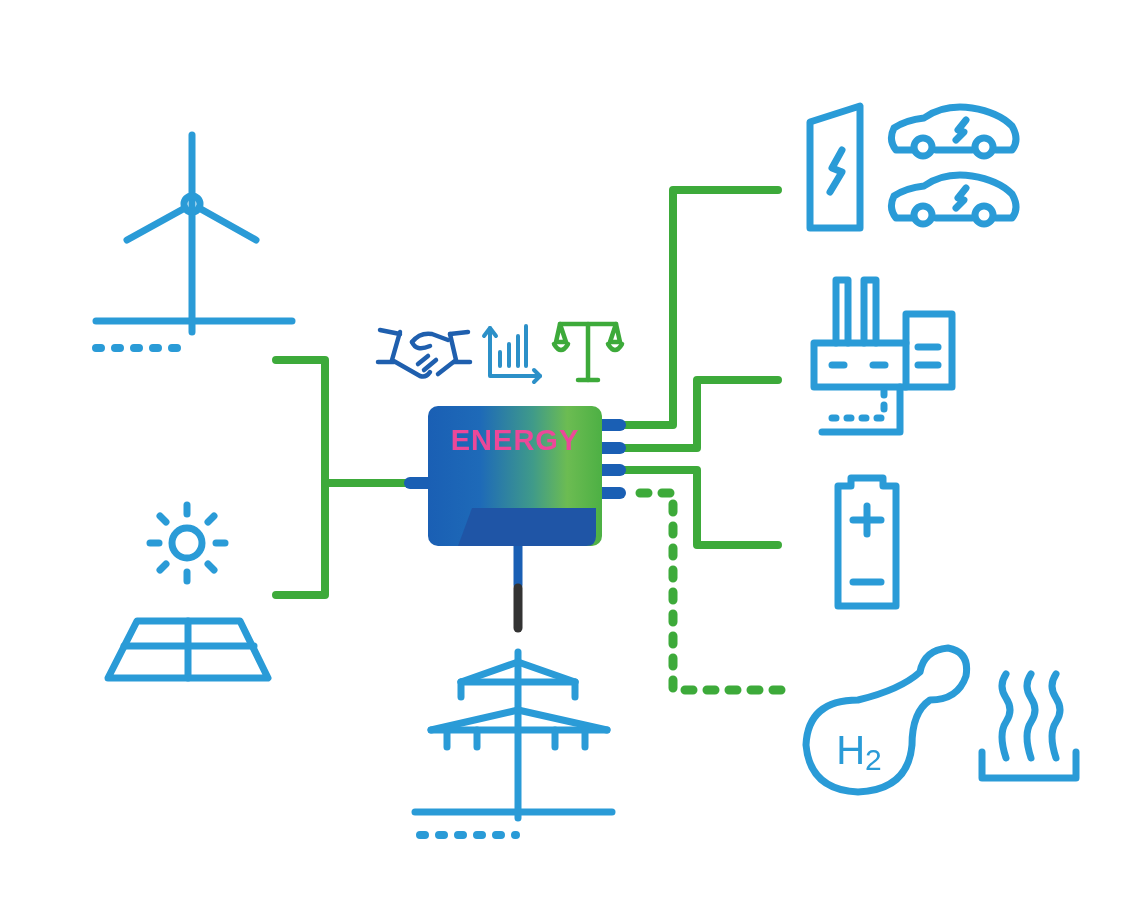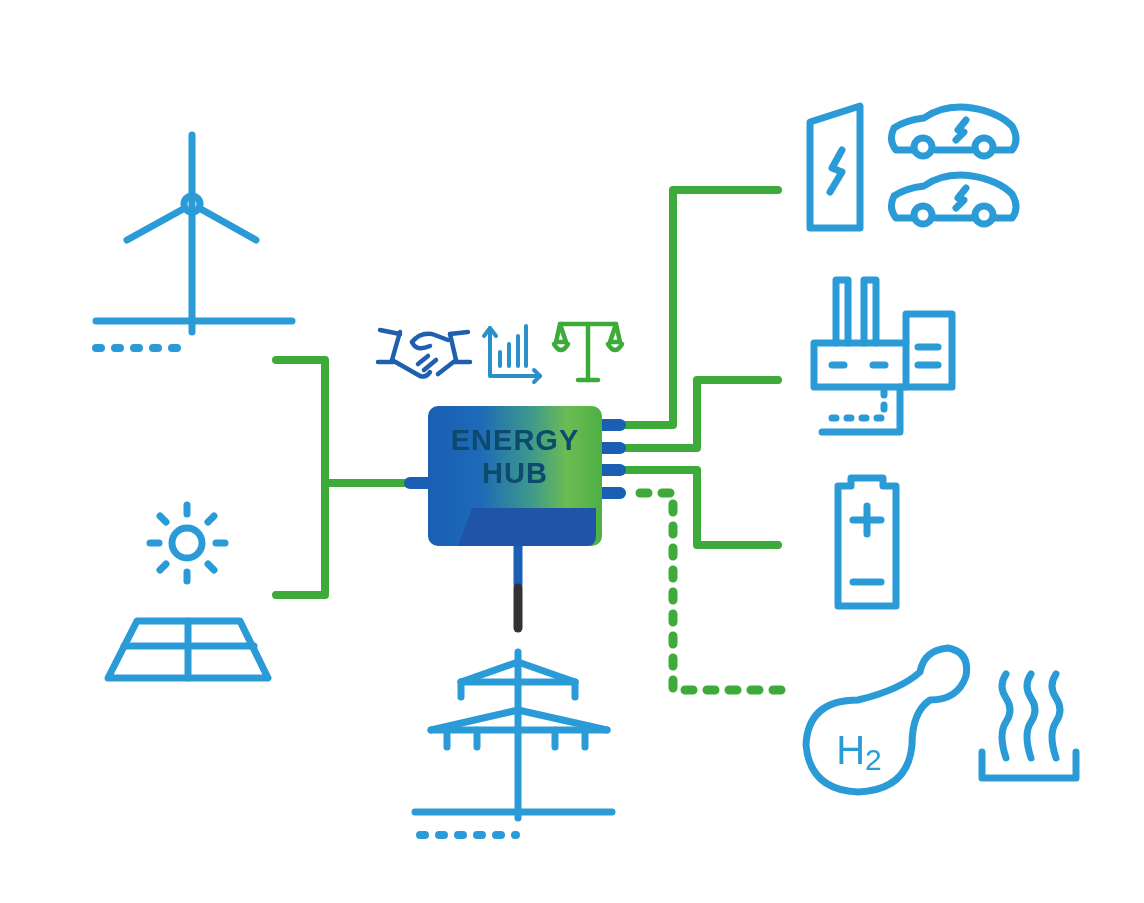--- a/index.html
+++ b/index.html
@@ -4,21 +4,21 @@
 <style>
   html, body { margin: 0; padding: 0; background: #ffffff; }
   body { width: 1144px; height: 903px; position: relative; overflow: hidden;
          font-family: "Liberation Sans", sans-serif; }
   svg { position: absolute; left: 0; top: 0; }
   .ic { fill: none; stroke: #2a9bd7; stroke-width: 7; stroke-linecap: round; stroke-linejoin: round; }
   .gl { fill: none; stroke: #3daa3a; stroke-width: 8; stroke-linecap: round; stroke-linejoin: round; }
   .gd { fill: none; stroke: #3daa3a; stroke-width: 9; stroke-linecap: round; stroke-dasharray: 8 14; }
   .port { fill: none; stroke: #1a5fb4; stroke-width: 12; stroke-linecap: round; }
   .hub-label { position: absolute; left: 430px; top: 424px; width: 170px; text-align: center;
-               color: #0c4a6e; font-weight: bold; font-size: 29px; line-height: 33px; letter-spacing: 1px; }
+               color: #ec4899; font-weight: bold; font-size: 29px; line-height: 33px; letter-spacing: 1px; }
 </style>
 </head>
 <body>
 
 <svg width="1144" height="903" viewBox="0 0 1144 903">
   <defs>
     <linearGradient id="hubgrad" x1="0" y1="0" x2="1" y2="0">
       <stop offset="0" stop-color="#1a5fb4"></stop>
       <stop offset="0.3" stop-color="#1e6ab8"></stop>
       <stop offset="0.6" stop-color="#3f9a8a"></stop>
@@ -185,14 +185,13 @@
   <g class="ic">
     <polyline points="982,752 982,778 1076,778 1076,752"></polyline>
     <path d="M1006,674 Q998,686 1006,698 Q1014,710 1006,722 Q998,734 1006,758"></path>
     <path d="M1031,674 Q1023,686 1031,698 Q1039,710 1031,722 Q1023,734 1031,758"></path>
     <path d="M1056,674 Q1048,686 1056,698 Q1064,710 1056,722 Q1048,734 1056,758"></path>
   </g>
 </svg>
 
 <div class="hub-label">
   <div>ENERGY</div>
-  <div>HUB</div>
 </div>
 
 </body></html>

